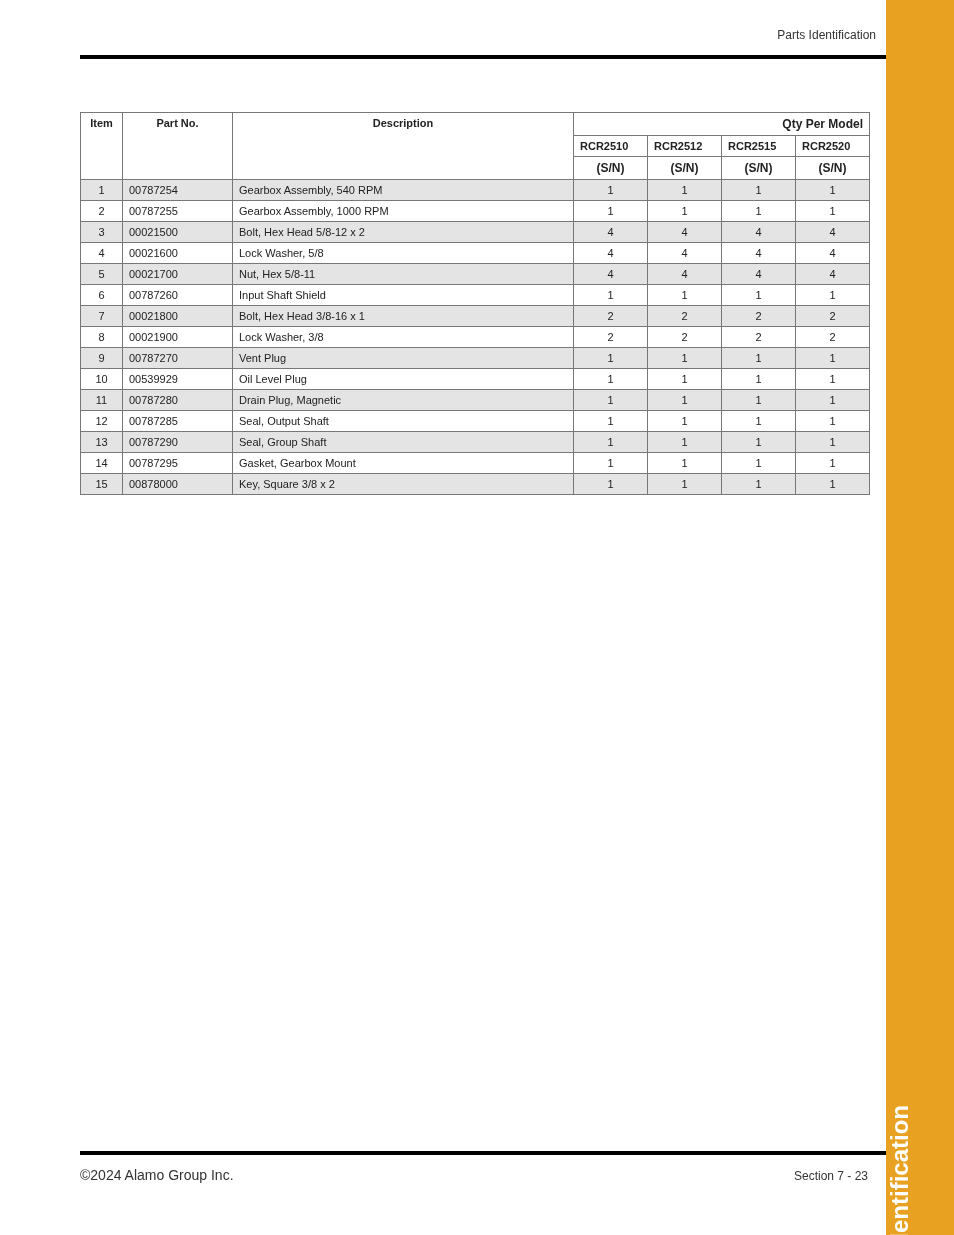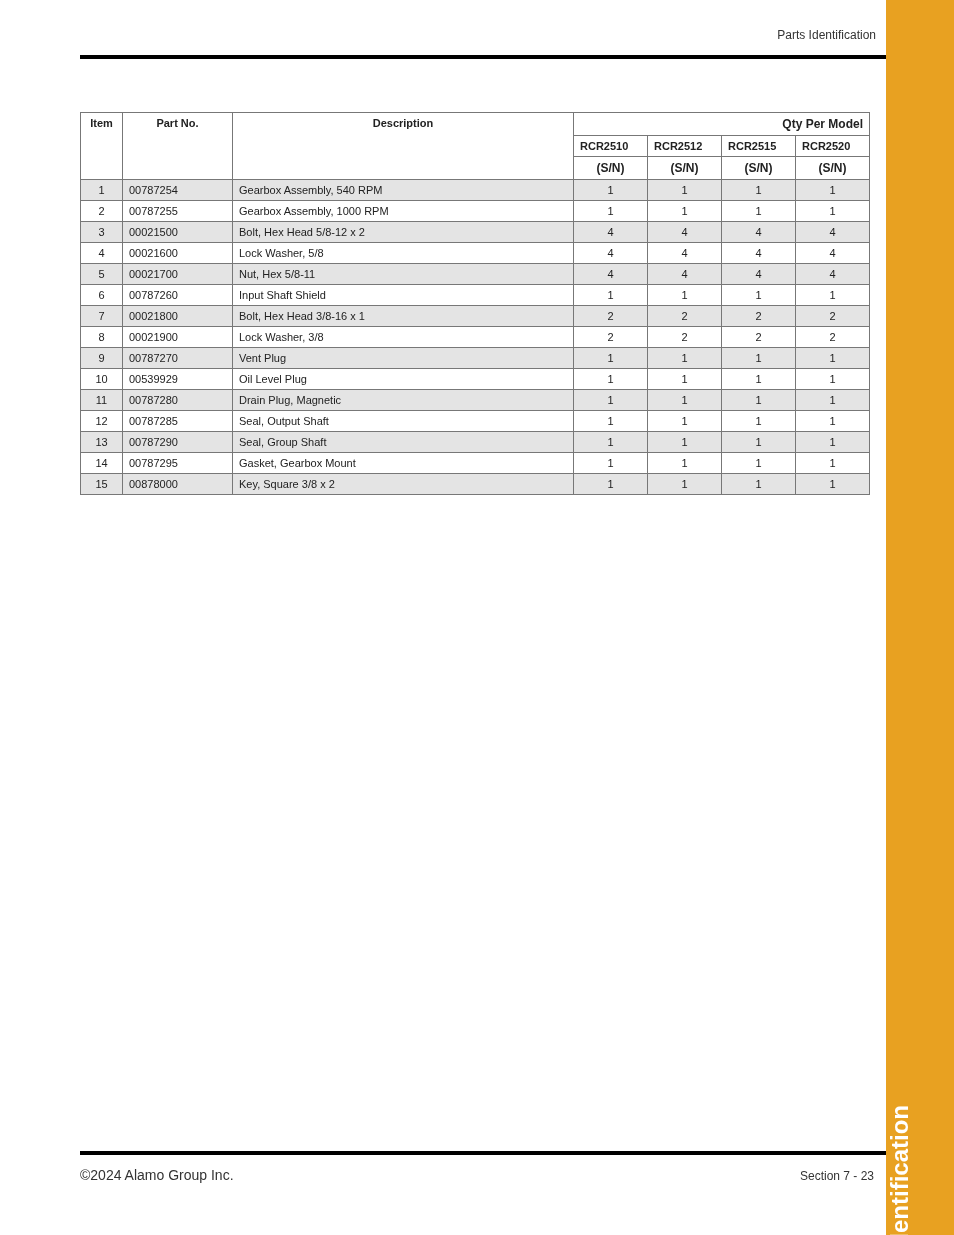--- a/index.html
+++ b/index.html
@@ -3,21 +3,21 @@
 <meta charset="utf-8">
 <style>
   html,body{margin:0;padding:0;background:#fff;}
   body{font-family:Arial, Helvetica, sans-serif; color:#222;}
   .page{position:relative;width:954px;height:1235px;}
   .right-bar{position:absolute;top:0;right:0;width:68px;height:100%;background:#e8a121;}
   .rule-top{position:absolute;left:80px;right:68px;top:55px;height:4px;background:#000;}
   .rule-bot{position:absolute;left:80px;right:68px;bottom:80px;height:4px;background:#000;}
   .header-text{position:absolute;right:78px;top:28px;font-size:12px;color:#333;}
   .footer-left{position:absolute;left:80px;bottom:52px;font-size:14px;color:#333;}
-  .footer-right{position:absolute;right:80px;bottom:52px;font-size:12px;color:#333;}
+  .footer-right{position:absolute;right:86px;bottom:52px;font-size:12px;color:#333;}
   .tab-label{position:absolute;right:40px;bottom:130px;font-size:24px;font-weight:700;color:#fff;transform-origin:right bottom;transform:rotate(-90deg);white-space:nowrap;}
   .table-wrap{position:absolute;left:80px;top:112px;width:790px;}
   table{border-collapse:collapse;width:100%;font-size:11px;}
   th,td{border:1px solid #777;padding:4px 6px;vertical-align:top;}
   th{font-weight:700;background:#fff;}
   tr.alt td{background:#e4e4e4;}
   col.c-item{width:42px;}
   col.c-part{width:110px;}
   col.c-desc{width:auto;}
   col.c-q{width:74px;}

